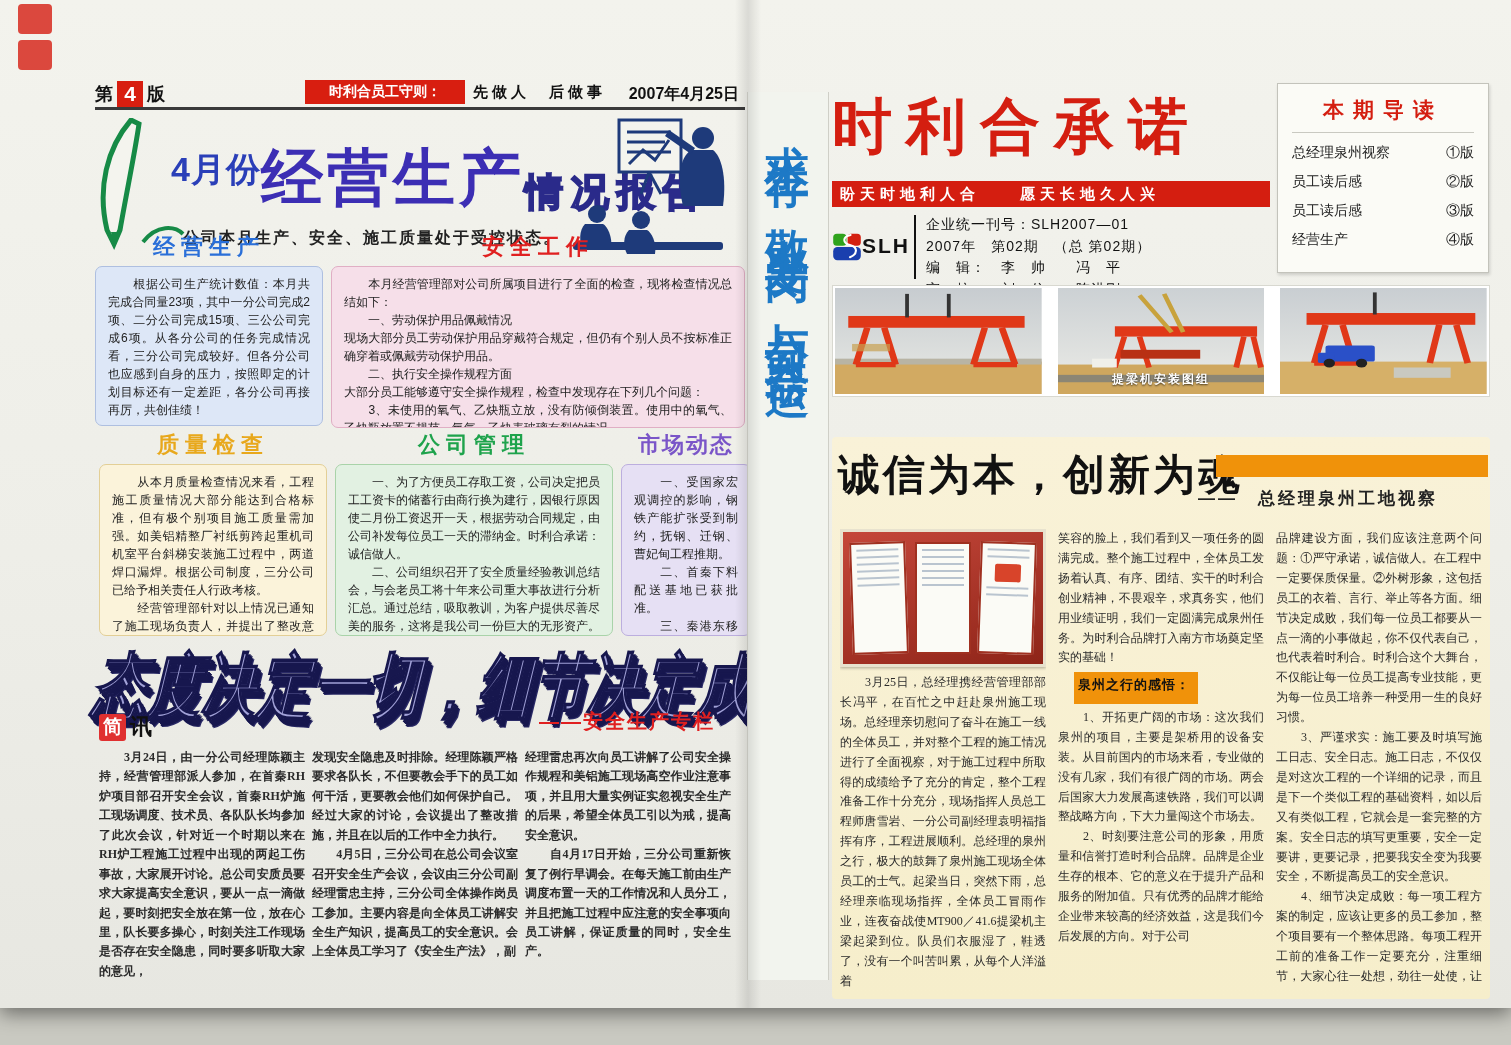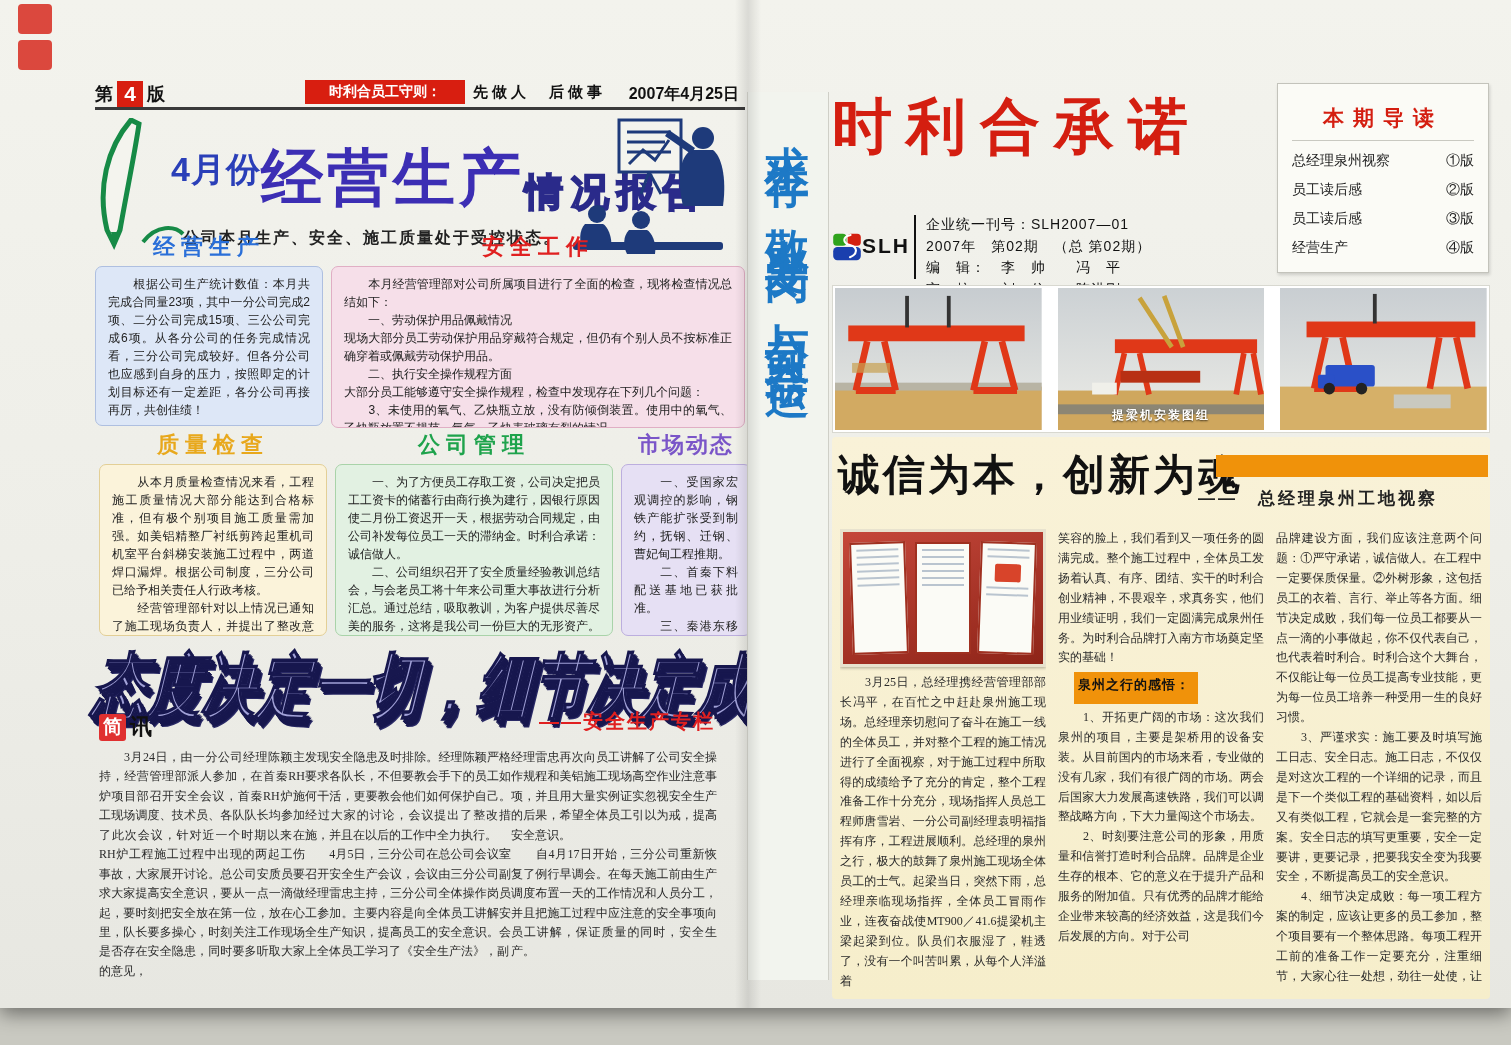--- a/index.html
+++ b/index.html
@@ -67,21 +67,21 @@
 
   .slogan { position:absolute; left:0px; top:560px; width:650px; font-weight:bold; font-style:italic;
             font-size:54px; letter-spacing:1px; color:#a2a2d8; white-space:nowrap;
             -webkit-text-stroke:1px #17174e;
             text-shadow:2px 2px 0 #17174e,3px 3px 0 #17174e,4px 4px 0 #17174e,5px 5px 0 #17174e,6px 6px 0 #2a2a66;
             transform:scale(1,1.3) skewX(-4deg); transform-origin:left top; }
   .col-tag { position:absolute; right:30px; top:628px; color:#e02020; font-weight:bold; font-size:20px; letter-spacing:2px; }
   .brief-head { position:absolute; left:4px; top:632px; display:flex; align-items:center; gap:4px; }
   .brief-box { width:27px; height:27px; background:#e03030; color:#fff; font-weight:bold; font-size:19px; display:flex; align-items:center; justify-content:center; border-radius:3px; }
   .brief-rest { font-weight:bold; font-size:22px; color:#111; }
-  .brief-cols { position:absolute; left:4px; top:668px; width:646px; height:250px; display:flex; gap:0; }
+  .brief-cols { position:absolute; left:4px; top:668px; width:646px; height:250px; display:flex; gap:7px;font-weight:bold; }
   .brief-col { width:206px; height:100%; overflow:hidden; font-size:12px; line-height:1.62; color:#2a2a2a;
                text-align:justify; font-family:"Liberation Serif","DejaVu Serif",serif; }
 
   
   .strip { position:absolute; left:747px; top:92px; width:82px; height:888px;
            background:#f2f4ee; border-left:1px solid #d8d8d0; border-right:1px solid #cfcfc7;
            display:flex; justify-content:center; }
   .strip-text { writing-mode:vertical-rl; font-size:44px; font-weight:bold; color:#1d79c6;
                 letter-spacing:10px; padding-top:18px; font-family:"Liberation Sans",sans-serif; }
   .strip-mark { position:absolute; left:818px; top:110px; width:10px; height:16px; background:#d8352a; opacity:.8; }
@@ -94,28 +94,28 @@
   .rp-band { position:absolute; left:0; top:96px; width:438px; height:26px; background:#d41e10;
              color:#fff; font-weight:bold; font-size:15px; letter-spacing:5px;
              display:flex; align-items:center; padding-left:8px; }
   .rp-info { position:absolute; left:0; top:128px; width:438px; height:68px; display:flex; }
   .logo-wrap { width:78px; display:flex; align-items:center; }
   .logo-txt { font-weight:bold; font-size:21px; letter-spacing:2px; color:#111; margin-top:-2px; }
   .info-div { width:2px; background:#111; margin:2px 10px 2px 4px; }
   .info-lines { font-size:14px; color:#111; line-height:1.55; letter-spacing:1px; padding-top:1px; }
 
   .guide { position:absolute; left:445px; top:-2px; width:212px; height:190px; background:#fbfbf6;
-           border:1px solid #c3c3bb; box-shadow:1px 2px 3px rgba(0,0,0,.15); padding:20px 14px 8px; }
+           border:1px solid #c3c3bb; box-shadow:1px 2px 3px rgba(0,0,0,.15); padding:12px 14px 8px; }
   .guide-title { text-align:center; color:#d41e10; font-weight:bold; font-size:21px; letter-spacing:9px;
                  border-bottom:1px solid #c9c9c1; padding-bottom:8px; }
   .guide-items { margin-top:10px; }
   .guide-row { display:flex; justify-content:space-between; font-size:14px; color:#222;
                font-family:"Liberation Serif","DejaVu Serif",serif; margin:11px 0; }
 
-  .photos { position:absolute; left:0; top:200px; width:658px; height:148px; display:flex; gap:16px;
+  .photos { position:absolute; left:0; top:200px; width:658px; height:112px; display:flex; gap:16px;
             background:#fff; padding:2px; border:1px solid #d8d8d0; }
   .photo { position:relative; flex:1; overflow:hidden; }
   .photo-cap { position:absolute; left:50%; transform:translateX(-50%); bottom:6px; color:#fff;
                font-size:12px; font-weight:bold; letter-spacing:2px; text-shadow:0 1px 2px rgba(0,0,0,.7); white-space:nowrap; }
 
   .cream { position:absolute; left:0; top:352px; width:658px; height:562px;
            background:linear-gradient(180deg,#f9f2d8 0%,#f6eecb 100%); border-radius:4px; padding:10px 6px; }
   .headline-row { position:relative; height:78px; }
   .headline { font-size:42px; font-weight:bold; color:#111; letter-spacing:3px; white-space:nowrap; }
   .hl-bar { position:absolute; left:378px; top:8px; width:272px; height:22px; background:#f0920a; }
@@ -249,20 +249,21 @@
     </div>
   </div>
 
   <div class="strip">
     <div class="strip-text">求生存　敬业爱岗　与公司共命运</div>
   </div>
 
   <div class="rp">
 
     <div class="rp-title">时利合承诺</div>
+    <div class="rp-band">盼天时地利人合　　愿天长地久人兴</div>
 
     <div class="rp-info">
       <div class="logo-wrap">
         <svg width="56" height="52" viewBox="0 0 100 92">
           <rect x="4" y="2" width="44" height="40" rx="12" fill="#2fa31c"></rect>
           <rect x="52" y="2" width="44" height="40" rx="12" fill="#d42010"></rect>
           <rect x="4" y="46" width="92" height="44" rx="14" fill="#1a3fae"></rect>
           <path d="M62,6 c-28,6 -28,28 0,34 c24,6 24,30 -2,40" fill="none" stroke="#ffffff" stroke-width="7" stroke-linecap="round"></path>
         </svg>
         <div class="logo-txt">SLH</div>

